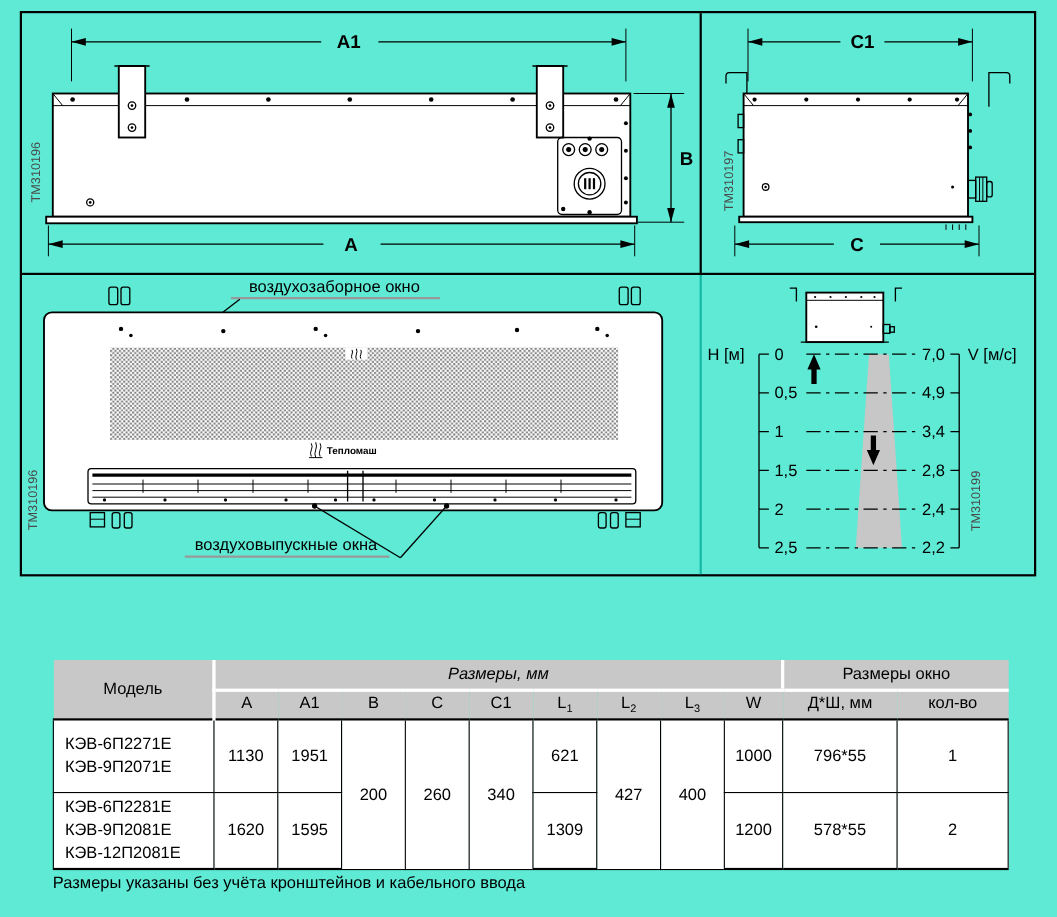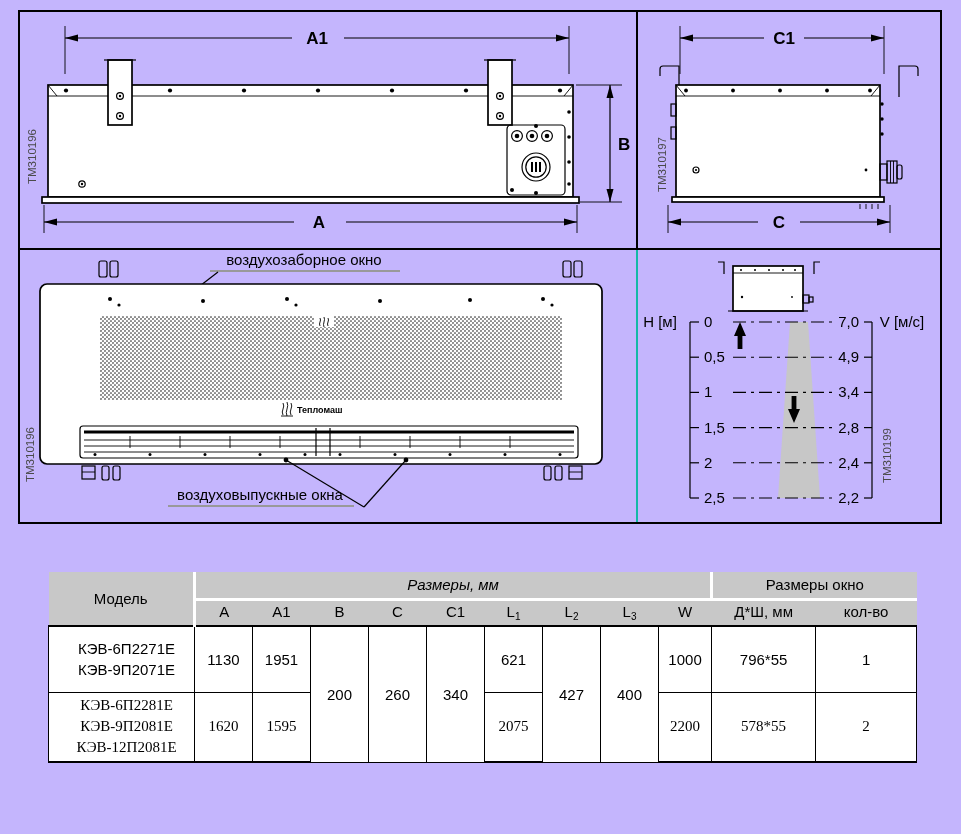--- a/index.html
+++ b/index.html
@@ -1,16 +1,16 @@
 <!DOCTYPE html>
 <html><head>
 <meta charset="utf-8">
 <style>
   html,body{margin:0;padding:0;background:#fff;}
-  .page{position:relative;width:961px;height:834px;background:#c4b5fd;
+  .page{position:relative;width:961px;height:834px;background:#5eead4;
         font-family:"Liberation Sans",sans-serif;color:#000;overflow:hidden;}
 
   
   .drawing-box{position:absolute;left:18px;top:10px;width:924px;height:514px;
                border:2px solid #000;box-sizing:border-box;
                display:grid;grid-template-columns:618px 302px;grid-template-rows:238px 272px;}
   .cell{position:relative;box-sizing:border-box;}
   .cell.c1{border-right:2px solid #000;border-bottom:2px solid #000;}
   .cell.c2{border-bottom:2px solid #000;}
   .cell.c3{border-right:2px solid #14b8a6;}
@@ -21,33 +21,33 @@
   svg .thin{stroke:#000;stroke-width:0.9;fill:none;}
   svg .fb{fill:#000;stroke:none;}
   svg .dimtx{font:bold 17px "Liberation Sans",sans-serif;fill:#000;}
   svg .lbltx{font:15px "Liberation Sans",sans-serif;fill:#000;}
   svg .tmtx{font:11.5px "Liberation Sans",sans-serif;fill:#4a4a4a;}
   svg .brandtx{font:bold 9px "Liberation Sans",sans-serif;fill:#000;}
   svg .uline{stroke:#999;stroke-width:2;}
   svg .dash{stroke:#000;stroke-width:1.1;fill:none;stroke-dasharray:13 5 3 5;}
 
   
-  .dim-table{position:absolute;left:48px;top:572px;border-collapse:collapse;
+  .dim-table{position:absolute;left:48px;top:600px;border-collapse:collapse;
              table-layout:fixed;width:868px;font-size:15px;}
   .dim-table thead th{background:#c8c8c8;font-weight:normal;border:0 solid #fff;padding:0;}
   .dim-table thead tr{height:27px;}
   .dim-table th.model-h{border-right:3px solid #fff;}
   .dim-table th.grp-dims{border-bottom:3px solid #fff;font-style:italic;}
   .dim-table th.grp-noz{border-left:3px solid #fff;border-bottom:3px solid #fff;}
   .dim-table tbody td{border:1.2px solid #000;text-align:center;vertical-align:middle;padding:0;background:#fff;}
   .dim-table tbody tr.r1{height:66px;}
-  .dim-table tbody tr.r2{height:70px;font-family:Liberation Serif, serif;}
+  .dim-table tbody tr.r2{height:70px;}
   .dim-table tbody tr.r1 td{border-top:2px solid #000;}
   .dim-table tbody tr.r2 td{border-bottom:2.5px solid #000;}
-  .dim-table td.model-c{text-align:center;padding-left:10px;line-height:21px;}
+  .dim-table td.model-c{text-align:left;padding-left:10px;line-height:21px;}
   .sub{font-size:10px;vertical-align:-3px;}
 
   .footnote{position:absolute;left:48px;top:794px;font-size:15px;}
 </style>
 </head>
 <body>
 
 <div class="page">
 
   <div class="drawing-box">
@@ -448,22 +448,23 @@
         <td>1</td>
       </tr>
       <tr class="r2">
         <td class="model-c">
           <div>КЭВ-6П2281Е</div>
           <div>КЭВ-9П2081Е</div>
           <div>КЭВ-12П2081Е</div>
         </td>
         <td>1620</td>
         <td>1595</td>
-        <td>2075</td>
-        <td>2200</td>
+        <td>1309</td>
+        <td>1200</td>
         <td>578*55</td>
         <td>2</td>
       </tr>
     </tbody>
   </table>
 
+  <div class="footnote">Размеры указаны без учёта кронштейнов и кабельного ввода</div>
 
 </div>
 
 </body></html>

